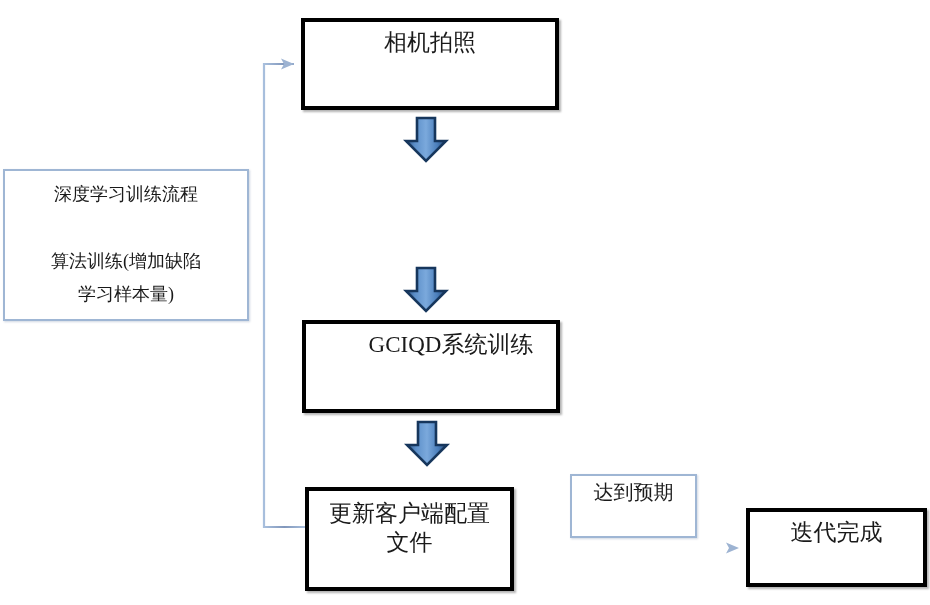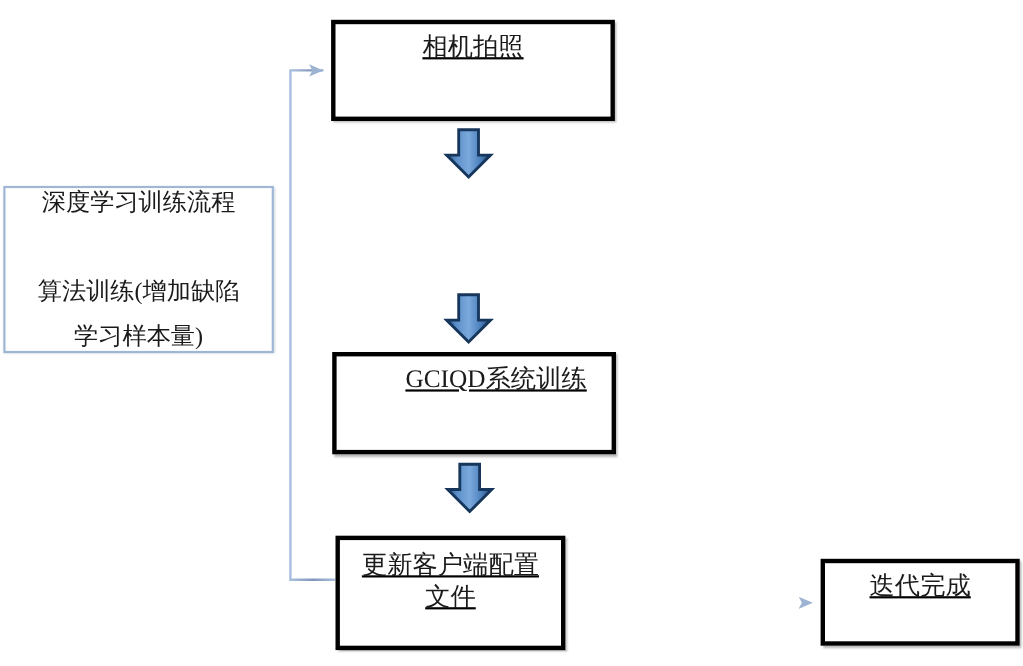--- a/index.html
+++ b/index.html
@@ -22,21 +22,20 @@
     box-sizing: border-box;
     background: #ffffff;
     display: flex;
     justify-content: center;
   }
 
   
   .node.thick {
     border: 4px solid #000000;
     box-shadow: 2px 2px 2px rgba(0,0,0,0.30);
-    text-decoration: underline;
   }
 
   
   .node.thin-blue {
     border: 2px solid #9fb6d4;
     box-shadow: 1px 1px 2px rgba(120,140,170,0.35);
   }
 
   .node-label {
     display: block;
@@ -61,21 +60,21 @@
   #node-sidebar     { left: 3px;   top: 169px; width: 246px; height: 152px; }
 
   #node-camera .node-label,
   #node-mark   .node-label,
   #node-train  .node-label  { font-size: 23px; }
   #node-update .node-label  { font-size: 23px; padding-top: 8px; }
   #node-done   .node-label  { font-size: 23px; }
   #node-expect .node-label  { font-size: 20px; padding-top: 4px; }
 
   #node-sidebar .node-label {
-    font-size: 22px;
+    font-size: 18px;
     padding: 0 10px;
     line-height: 1.85;
     font-family: Liberation Serif, serif;
   }
   #node-sidebar { align-items: center; }
 
   
   .block-arrow {
     position: absolute;
     width: 46px;
@@ -157,20 +156,23 @@
 
   <div class="node thick align-top" id="node-update">
     <span class="node-label">更新客户端配置
 文件</span>
   </div>
 
   <div class="node thick align-top" id="node-done">
     <span class="node-label">迭代完成</span>
   </div>
 
+  <div class="node thin-blue align-top" id="node-expect">
+    <span class="node-label">达到预期</span>
+  </div>
 
   <div class="node thin-blue align-mid" id="node-sidebar">
     <span class="node-label">深度学习训练流程
 
 算法训练(增加缺陷
 学习样本量)</span>
   </div>
 
 </div>
 

